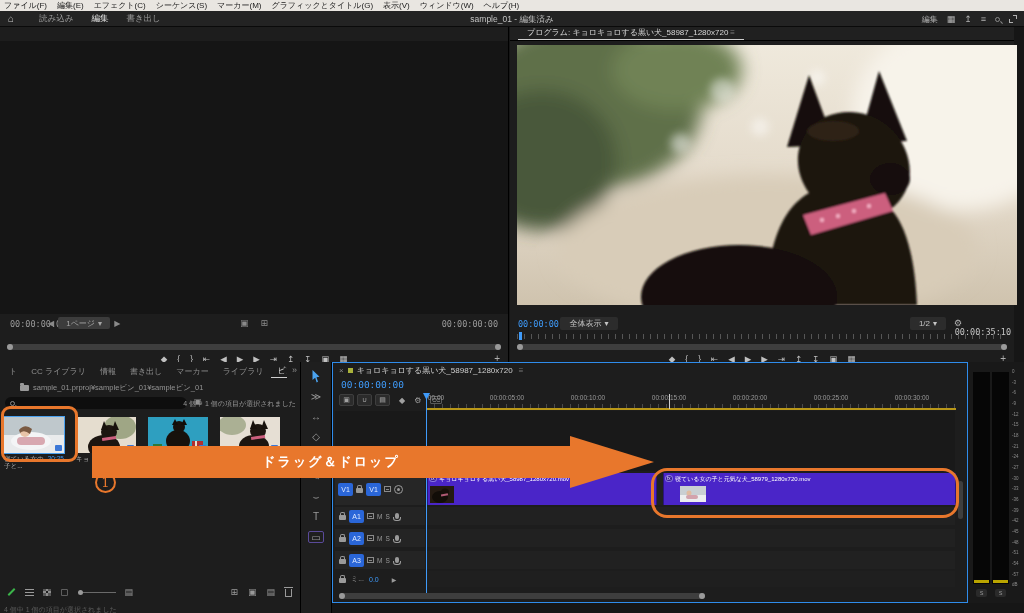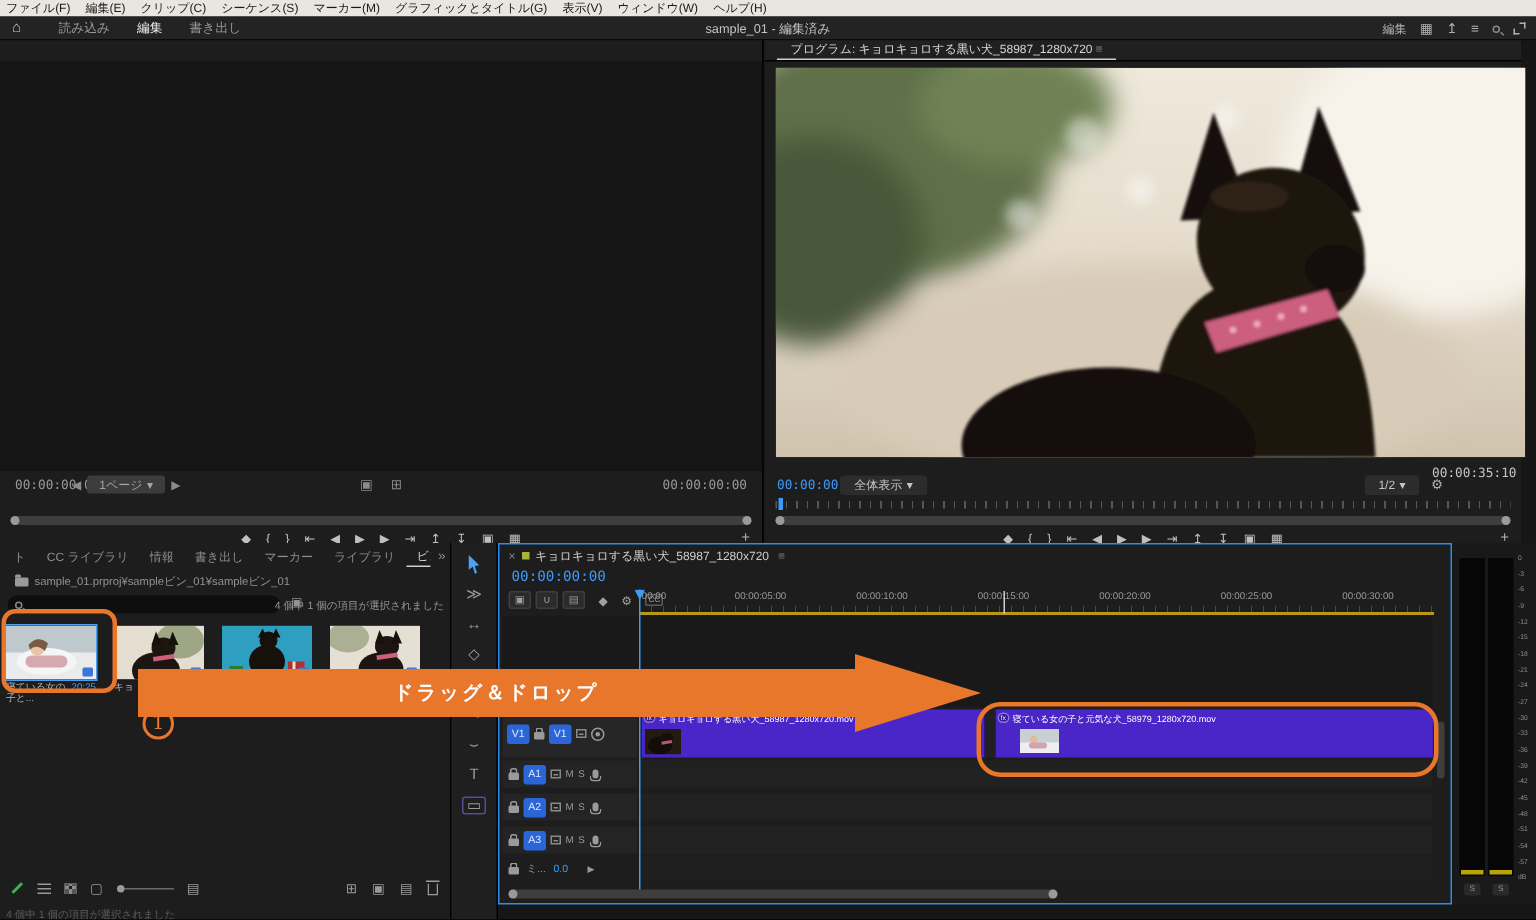--- a/index.html
+++ b/index.html
@@ -41,32 +41,32 @@
   .tc-out{position:absolute;right:10px;top:292px;color:#9a9a9a;}
   .mon-scroll{position:absolute;left:7px;right:7px;top:317px;height:6px;background:#3e3e3e;border-radius:3px;}
   .mon-scroll::before,.mon-scroll::after{content:"";position:absolute;top:0;width:6px;height:6px;border-radius:50%;background:#9a9a9a;}
   .mon-scroll::before{left:0;}.mon-scroll::after{right:0;}
   .transport{position:absolute;left:0;right:0;top:326px;height:12px;display:flex;justify-content:center;align-items:center;gap:10px;font-size:8.5px;color:#c0c0c0;}
   .addbtn{position:absolute;right:8px;top:326px;font-size:10px;color:#b0b0b0;}
   .tc-cur{position:absolute;left:8px;top:292px;color:#3f9bfa;}
   .fitbox{position:absolute;left:50px;top:290px;width:58px;height:13px;background:#2c2c2c;border-radius:2px;display:flex;align-items:center;justify-content:center;gap:3px;font-size:8px;color:#c5c5c5;}
   .resbox{position:absolute;right:68px;top:290px;width:36px;height:13px;background:#2c2c2c;border-radius:2px;display:flex;align-items:center;justify-content:center;gap:3px;font-size:8px;color:#c5c5c5;}
   .gearic{position:absolute;right:52px;top:291px;font-size:9px;color:#b0b0b0;}
-  .tc-dur{position:absolute;right:3px;top:284px;color:#c6c6c6;}
+  .tc-dur{position:absolute;right:3px;top:300px;color:#c6c6c6;}
   .pgm-ruler{position:absolute;left:7px;right:7px;top:307px;height:5px;
              background:repeating-linear-gradient(90deg,#565656 0,#565656 1px,transparent 1px,transparent 7px);}
   .pgm-ph{position:absolute;left:9px;top:305px;width:3px;height:8px;background:#3f9bfa;}
 
   
   .proj{position:absolute;left:0;top:362px;width:301px;height:251px;background:#1d1d1d;border-right:1px solid #000;}
   .proj-tabs{position:absolute;top:3px;left:2px;right:13px;display:flex;align-items:center;font-size:8px;color:#8f8f8f;white-space:nowrap;overflow:hidden;}
   .proj-tab{padding:0 7px 1px 7px;}
   .proj-tab.active{color:#d9d9d9;border-bottom:1px solid #cfcfcf;}
   .proj-ovf{position:absolute;right:3px;top:3px;color:#8f8f8f;font-size:9px;}
-  .crumb{position:absolute;left:10px;top:21px;display:flex;gap:4px;align-items:center;font-size:7.5px;color:#939393;}
+  .crumb{position:absolute;left:20px;top:21px;display:flex;gap:4px;align-items:center;font-size:7.5px;color:#939393;}
   .searchbox{position:absolute;left:5px;top:35px;width:182px;height:12px;background:#0e0e0e;border-radius:6px;display:flex;align-items:center;padding-left:5px;}
   .search-adj{position:absolute;left:194px;top:35px;font-size:8px;color:#8f8f8f;}
   .selstat{position:absolute;right:4px;top:37px;font-size:7px;color:#9a9a9a;}
   .thumbs{position:absolute;left:4px;top:55px;display:flex;gap:12px;}
   .card{width:60px;}
   .card .img{width:60px;height:36px;background:#333;position:relative;overflow:hidden;}
   .card.selected .img{outline:1px solid #4aa0ee;outline-offset:0;}
   .card .lbl{display:flex;justify-content:space-between;font-size:6.5px;color:#b8b8b8;margin-top:2px;line-height:1.1;}
   .card .dur{color:#3f9bfa;flex:none;}
   .clipbadge{position:absolute;right:2px;bottom:2px;width:7px;height:6px;background:#3b77d6;border-radius:1px;}
@@ -174,21 +174,21 @@
 </style>
 </head>
 <body>
 
 <div class="stage">
 
   <div class="menubar">
 
   <span>ファイル(F)</span>
       <span>編集(E)</span>
-      <span>クリップ(C)</span>
+      <span>エフェクト(C)</span>
       <span>シーケンス(S)</span>
       <span>マーカー(M)</span>
       <span>グラフィックとタイトル(G)</span>
       <span>表示(V)</span>
       <span>ウィンドウ(W)</span>
       <span>ヘルプ(H)</span>
     </div>
 
   <div class="apphdr">
     <span class="home">⌂</span>

